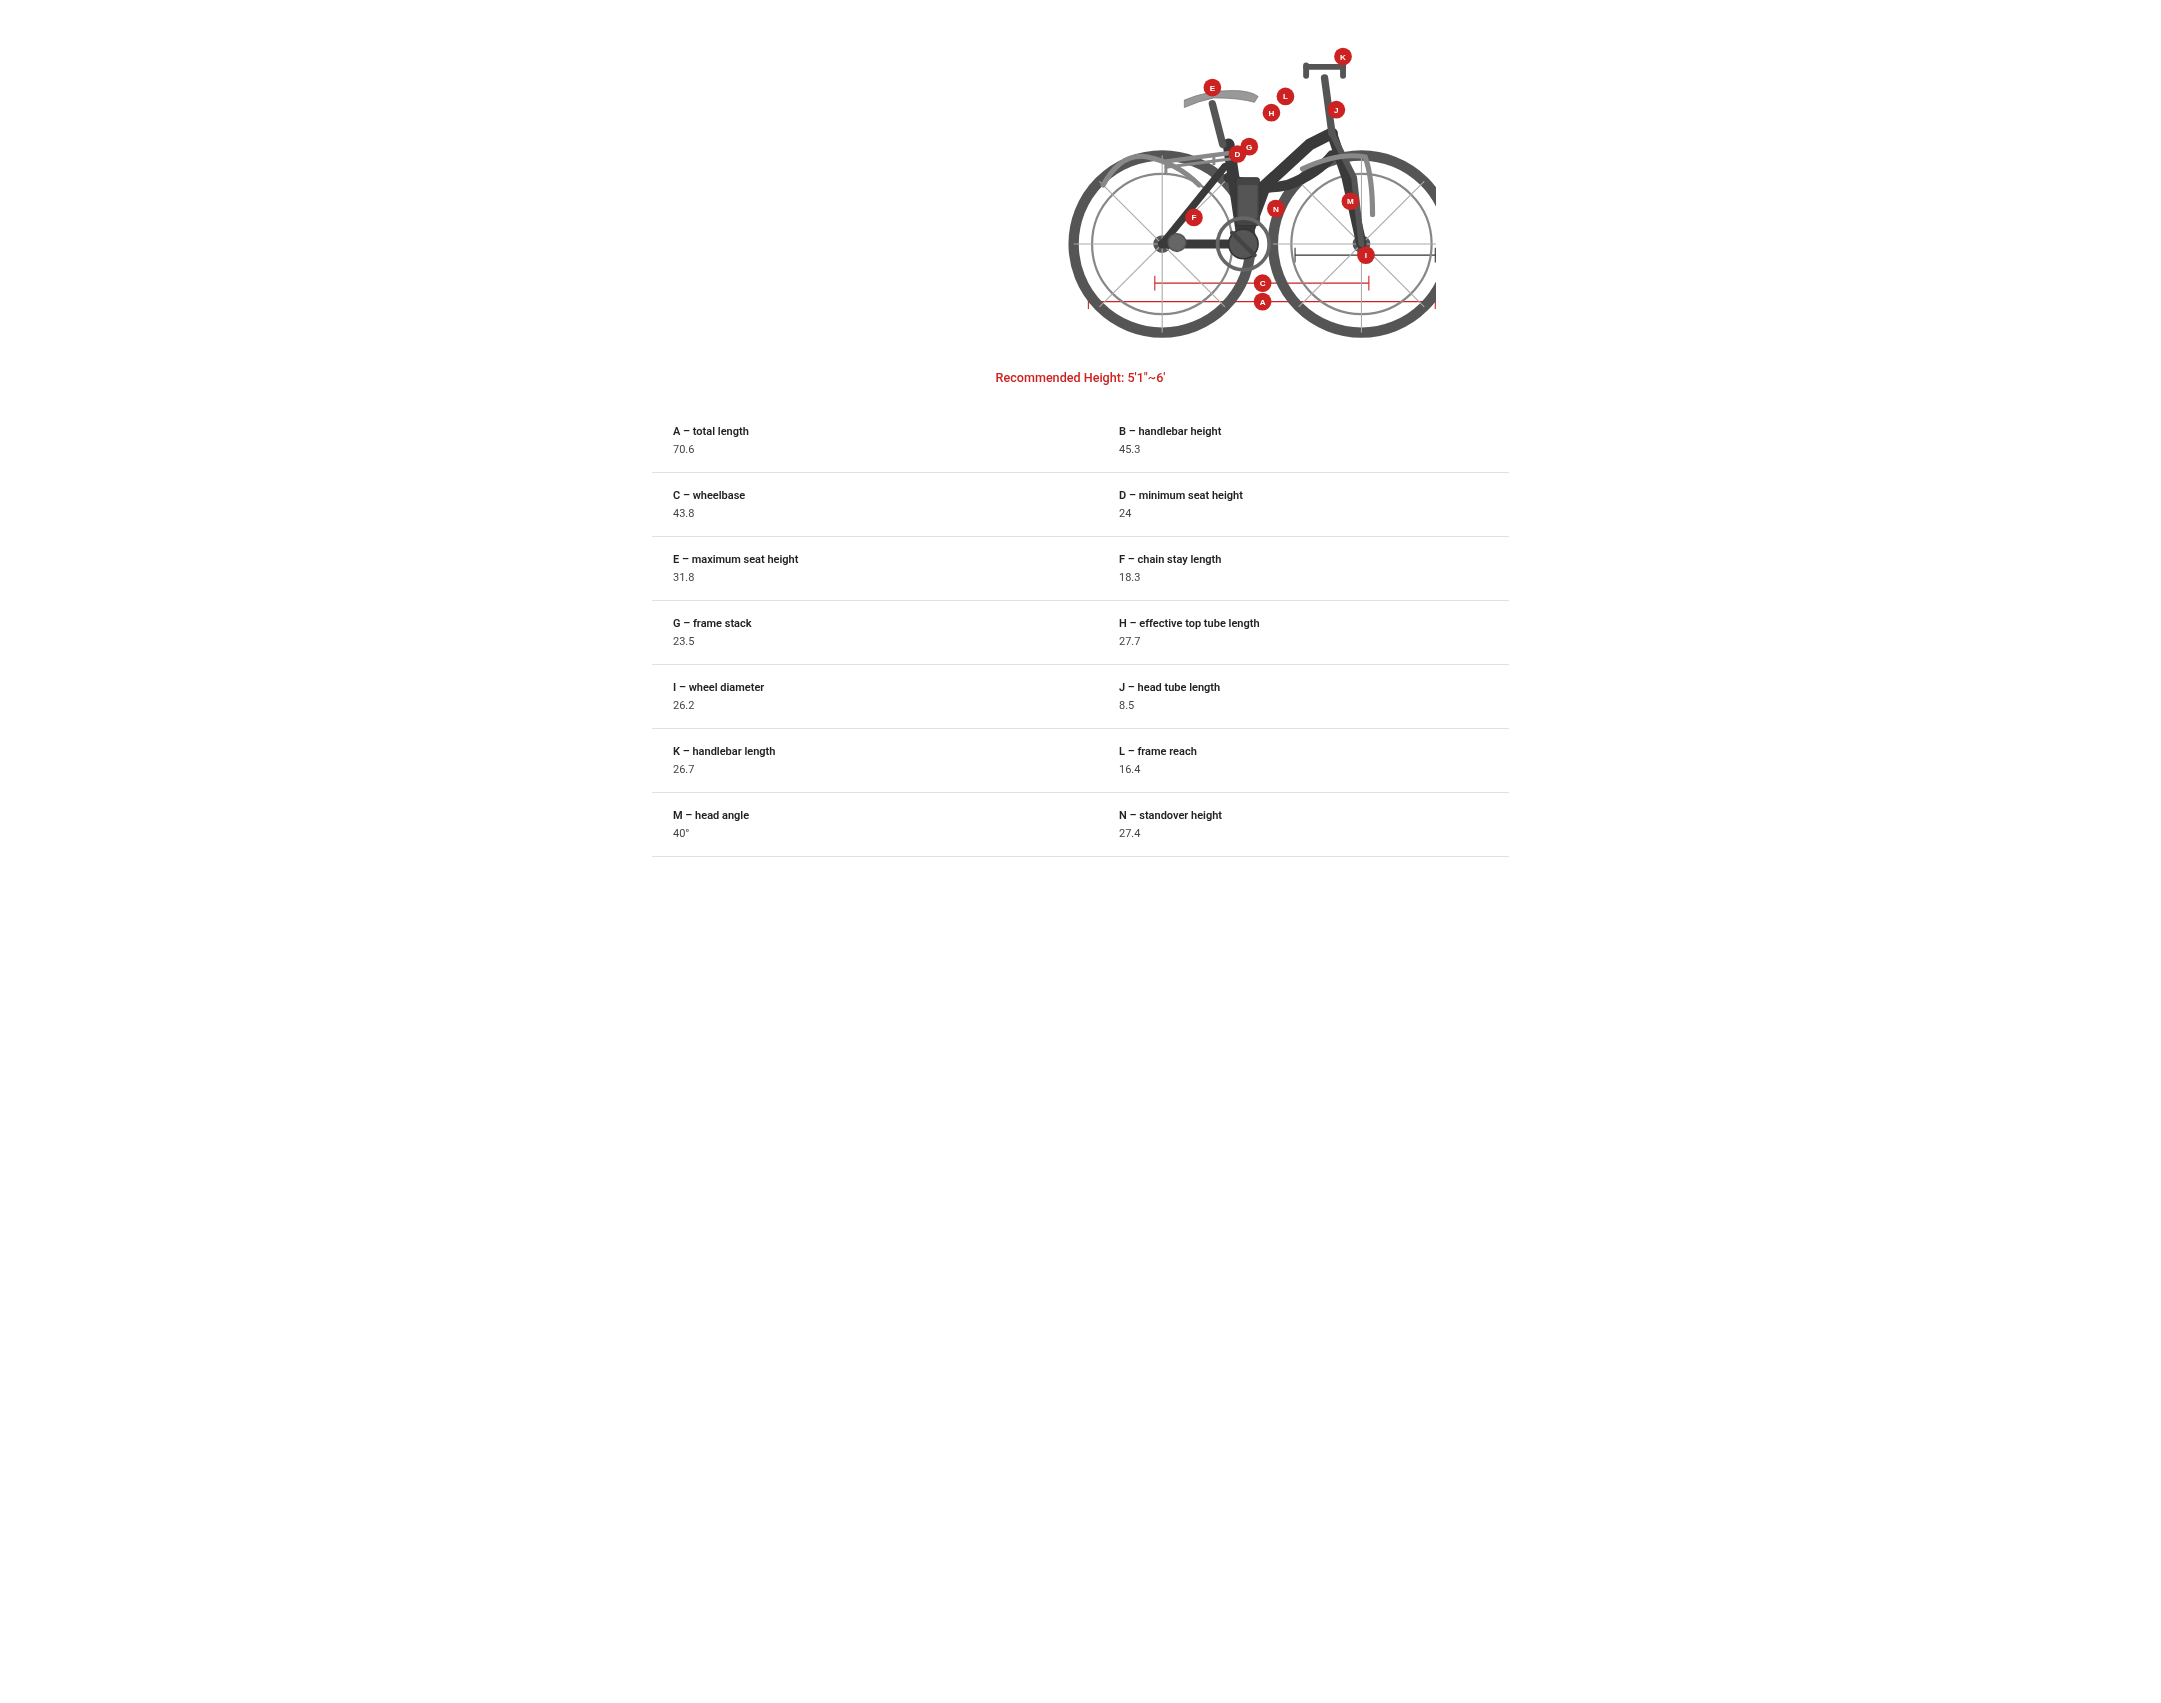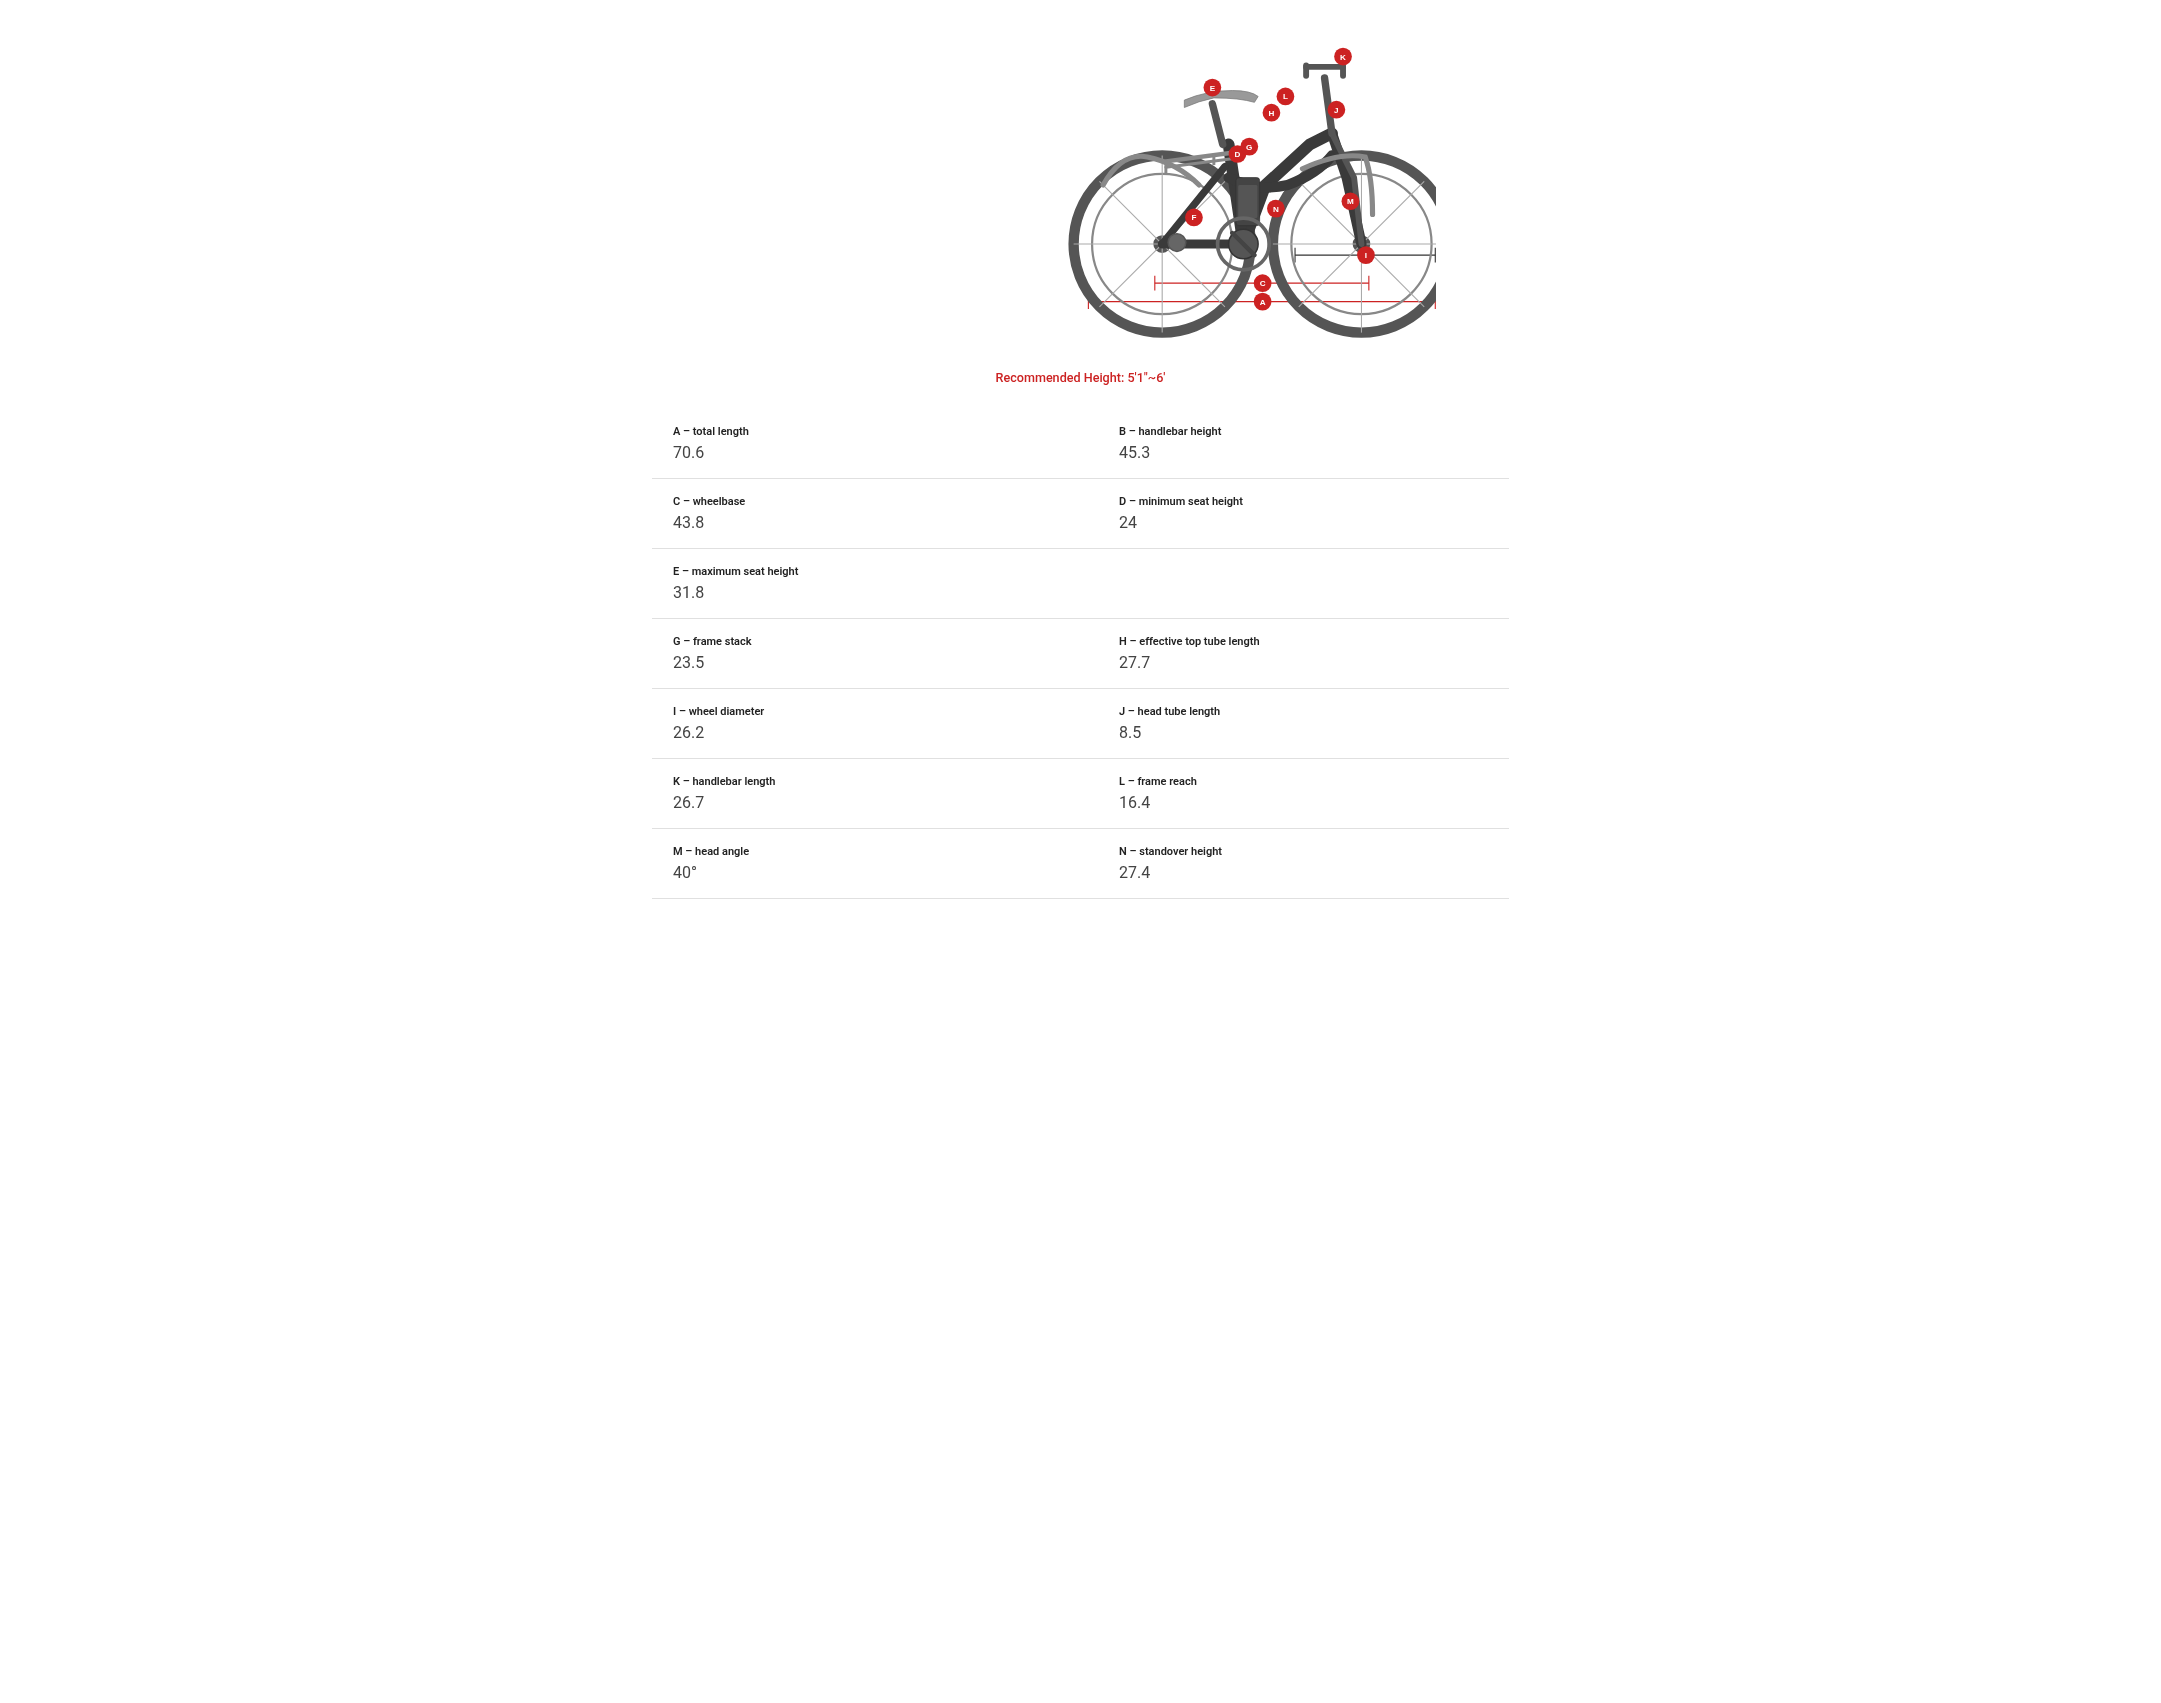--- a/index.html
+++ b/index.html
@@ -58,21 +58,21 @@
     .specs-cell {
       padding: 16.3px 21px;
     }
     .spec-label {
       font-size: 11px;
       font-weight: 600;
       color: #222;
       margin-bottom: 4.4px;
     }
     .spec-value {
-      font-size: 16px;
+      font-size: 11px;
       color: #444;
     }
 
     
     .bike-label-circle {
       fill: #cc2222;
     }
     .bike-label-text {
       fill: white;
       font-size: 11px;
@@ -253,20 +253,24 @@
         <div class="specs-cell">
           <div class="spec-label">D – minimum seat height</div>
           <div class="spec-value">24</div>
         </div>
       </div>
       <div class="specs-row">
         <div class="specs-cell">
           <div class="spec-label">E – maximum seat height</div>
           <div class="spec-value">31.8</div>
         </div>
+        <div class="specs-cell">
+          <div class="spec-label">F – chain stay length</div>
+          <div class="spec-value">18.3</div>
+        </div>
       </div>
       <div class="specs-row">
         <div class="specs-cell">
           <div class="spec-label">G – frame stack</div>
           <div class="spec-value">23.5</div>
         </div>
         <div class="specs-cell">
           <div class="spec-label">H – effective top tube length</div>
           <div class="spec-value">27.7</div>
         </div>

